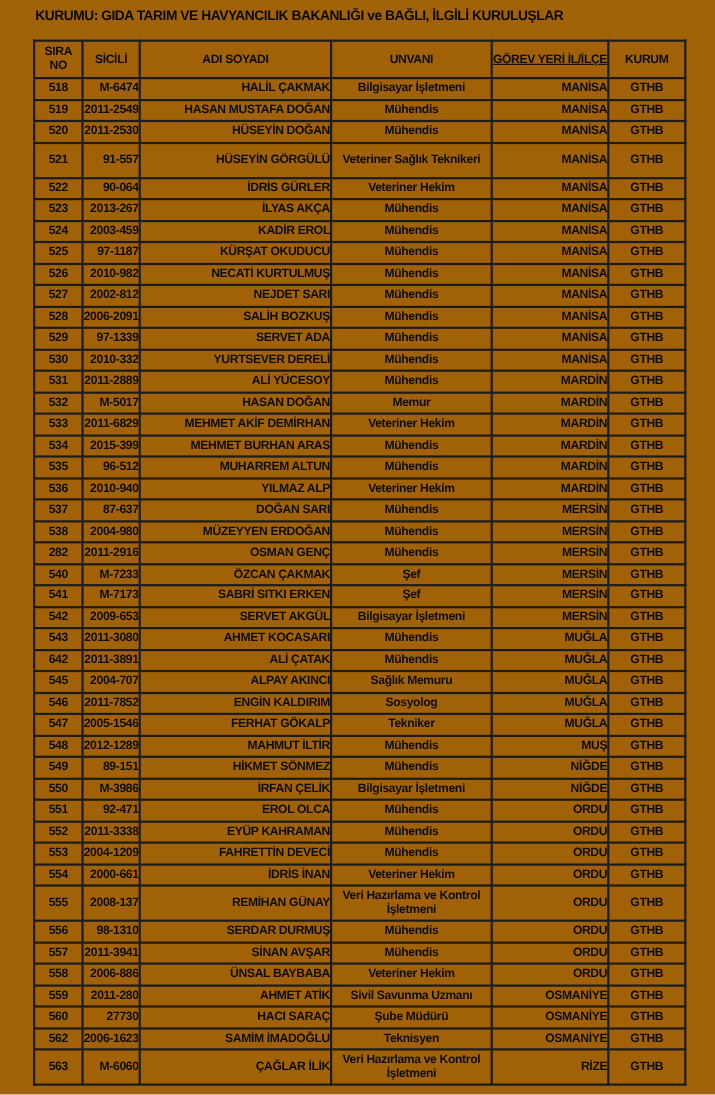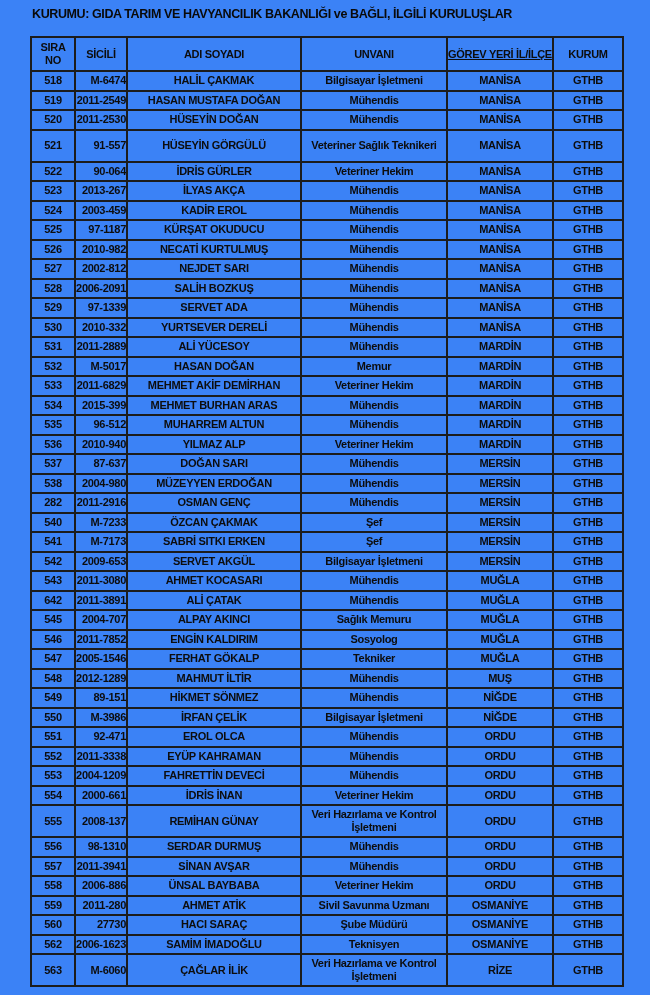--- a/index.html
+++ b/index.html
@@ -9,21 +9,21 @@
     width: 650px;
     height: 995px;
     font-family: "Liberation Sans", sans-serif;
     color: #0d0d0d;
     -webkit-font-smoothing: antialiased;
   }
   .page {
     position: relative;
     width: 650px;
     height: 995px;
-    background: #3b82f6;
+    background: #a16207;
     overflow: hidden;
   }
   .doc-title {
     position: absolute;
     left: 32px;
     top: 7px;
     font-size: 12.5px;
     font-weight: bold;
     letter-spacing: -0.4px;
     white-space: nowrap;
@@ -50,23 +50,23 @@
     text-align: center;
     height: 32px;
     line-height: 1.15;
   }
   th.h-sira { font-size: 10.5px; }
   th.h-gorev { font-size: 10px; white-space: nowrap; letter-spacing: -0.4px; text-decoration: underline; }
   table.roster td { height: 17.5px; font-size: 11px; line-height: 1.15; }
   tr.tall td { height: 30px; }
   .c-sira  { text-align: center; font-size: 10.5px; }
   .c-sicil { text-align: right; padding-left: 4px; font-size: 10.5px; letter-spacing: -0.2px; }
-  .c-ad    { text-align: center; padding-left: 5px; }
+  .c-ad    { text-align: right; padding-left: 5px; }
   .c-unvan { text-align: center; padding-left: 5px; }
-  .c-gorev { text-align: center; padding-left: 5px; }
+  .c-gorev { text-align: right; padding-left: 5px; }
   .c-kurum { text-align: center; font-size: 10.5px; }
 </style>
 </head>
 <body>
 
 <div class="page">
 
   <div class="doc-title">KURUMU: GIDA TARIM VE HAVYANCILIK BAKANLIĞI ve BAĞLI, İLGİLİ KURULUŞLAR</div>
 
   <table class="roster">

